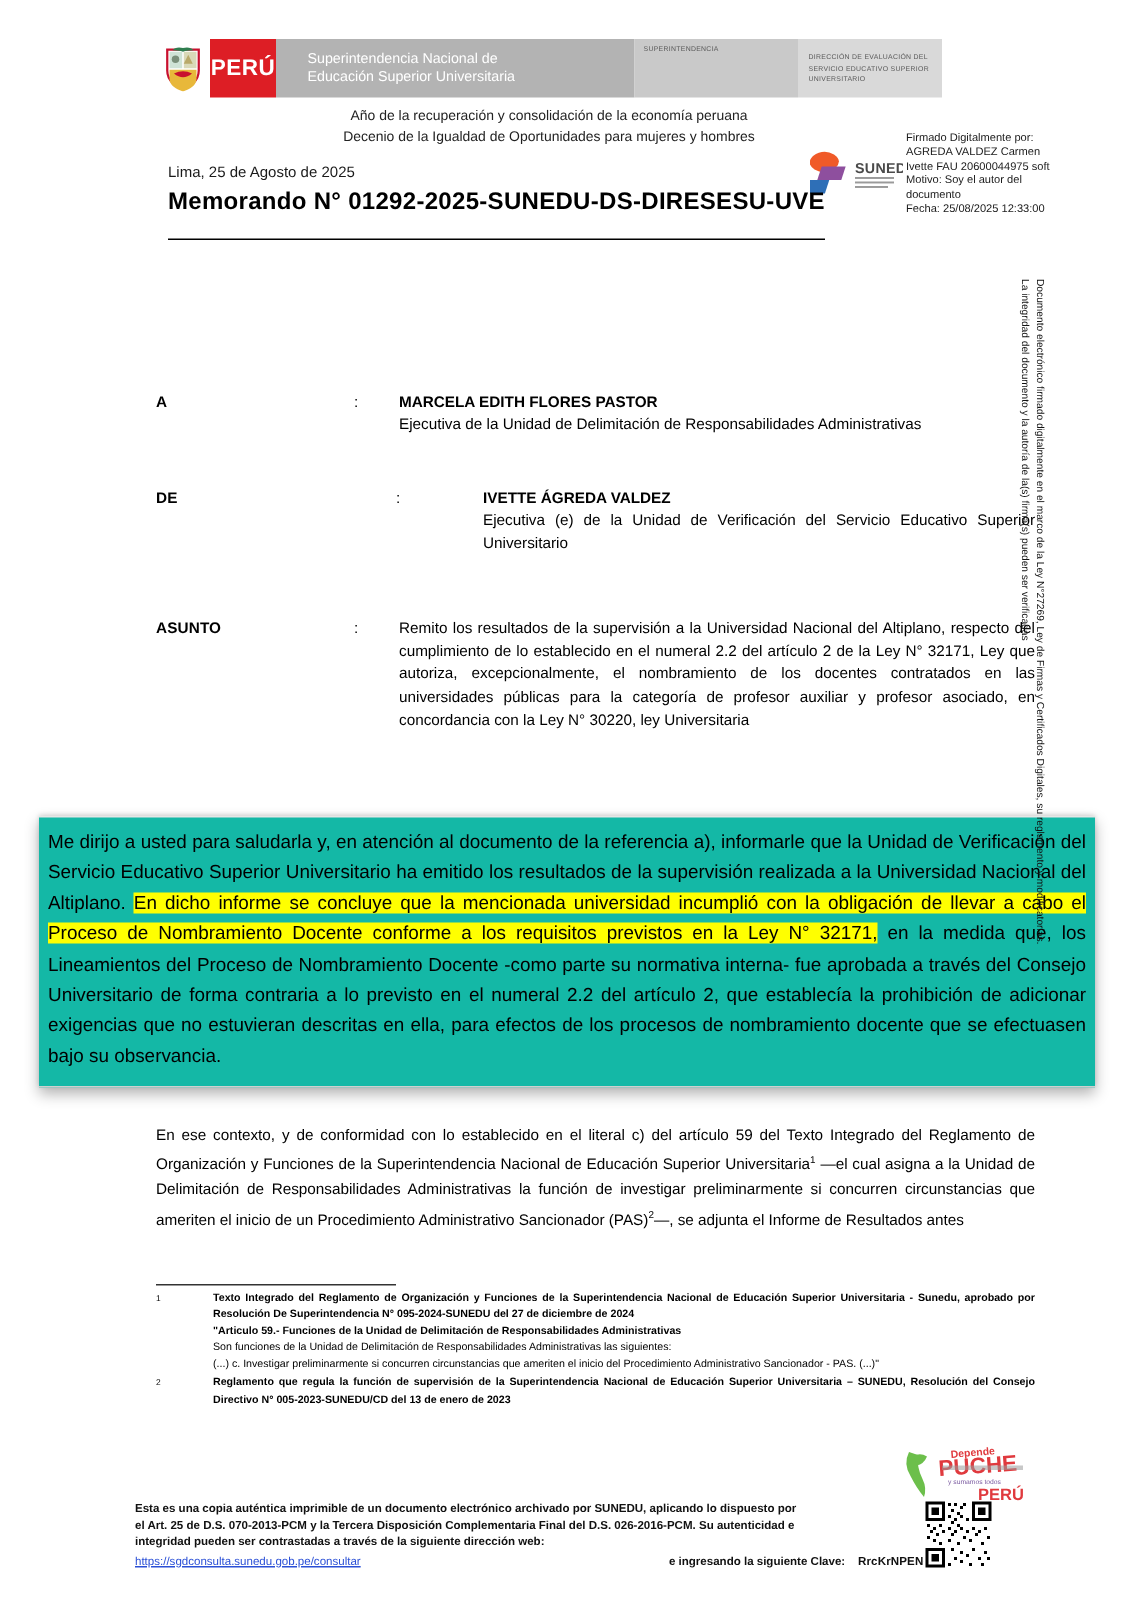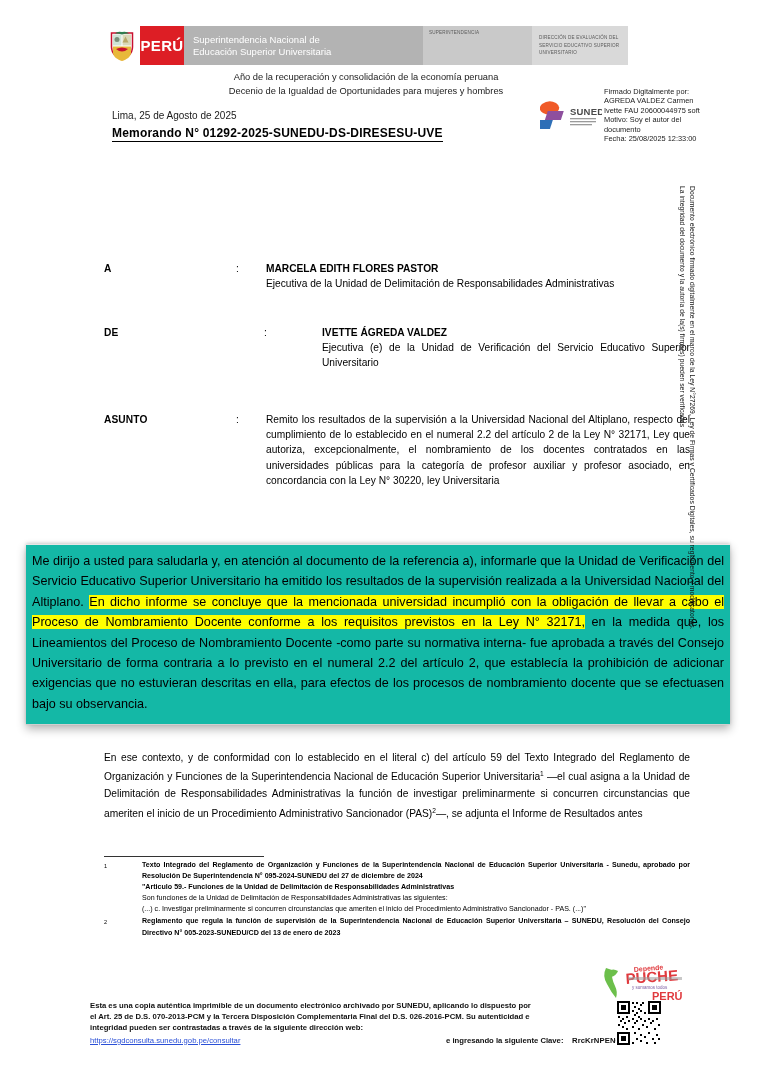--- a/index.html
+++ b/index.html
@@ -49,21 +49,21 @@
     font-weight: bold;
     letter-spacing: .3px;
   }
   .hb-name {
     flex: 0 0 239px;
     background: #b3b3b3;
     color: #ffffff;
     display: flex;
     flex-direction: column;
     justify-content: center;
-    padding-left: 9px;
+    padding-left: 21px;
     font-size: 9.5px;
     line-height: 12px;
   }
   .hb-supint {
     flex: 0 0 109px;
     background: #c9c9c9;
     color: #5a5a5a;
     display: flex;
     align-items: flex-start;
     padding: 4px 0 0 6px;
@@ -121,25 +121,25 @@
   
   .lima {
     position: absolute;
     left: 112px; top: 110px;
     font-size: 10px;
     color: #1a1a1a;
   }
   .memo-title {
     position: absolute;
     left: 112px; top: 126px;
-    font-size: 12px;
+    font-size: 16px;
     font-weight: bold;
     letter-spacing: .2px;
     border-bottom: 1.5px solid #000;
-    padding-bottom: 1px;
+    padding-bottom: 15px;
     white-space: nowrap;
   }
 
   
   .doc-code {
     position: absolute;
     left: 0; top: 229px;
     width: 690px;
     text-align: right;
     font-size: 10.3px;

